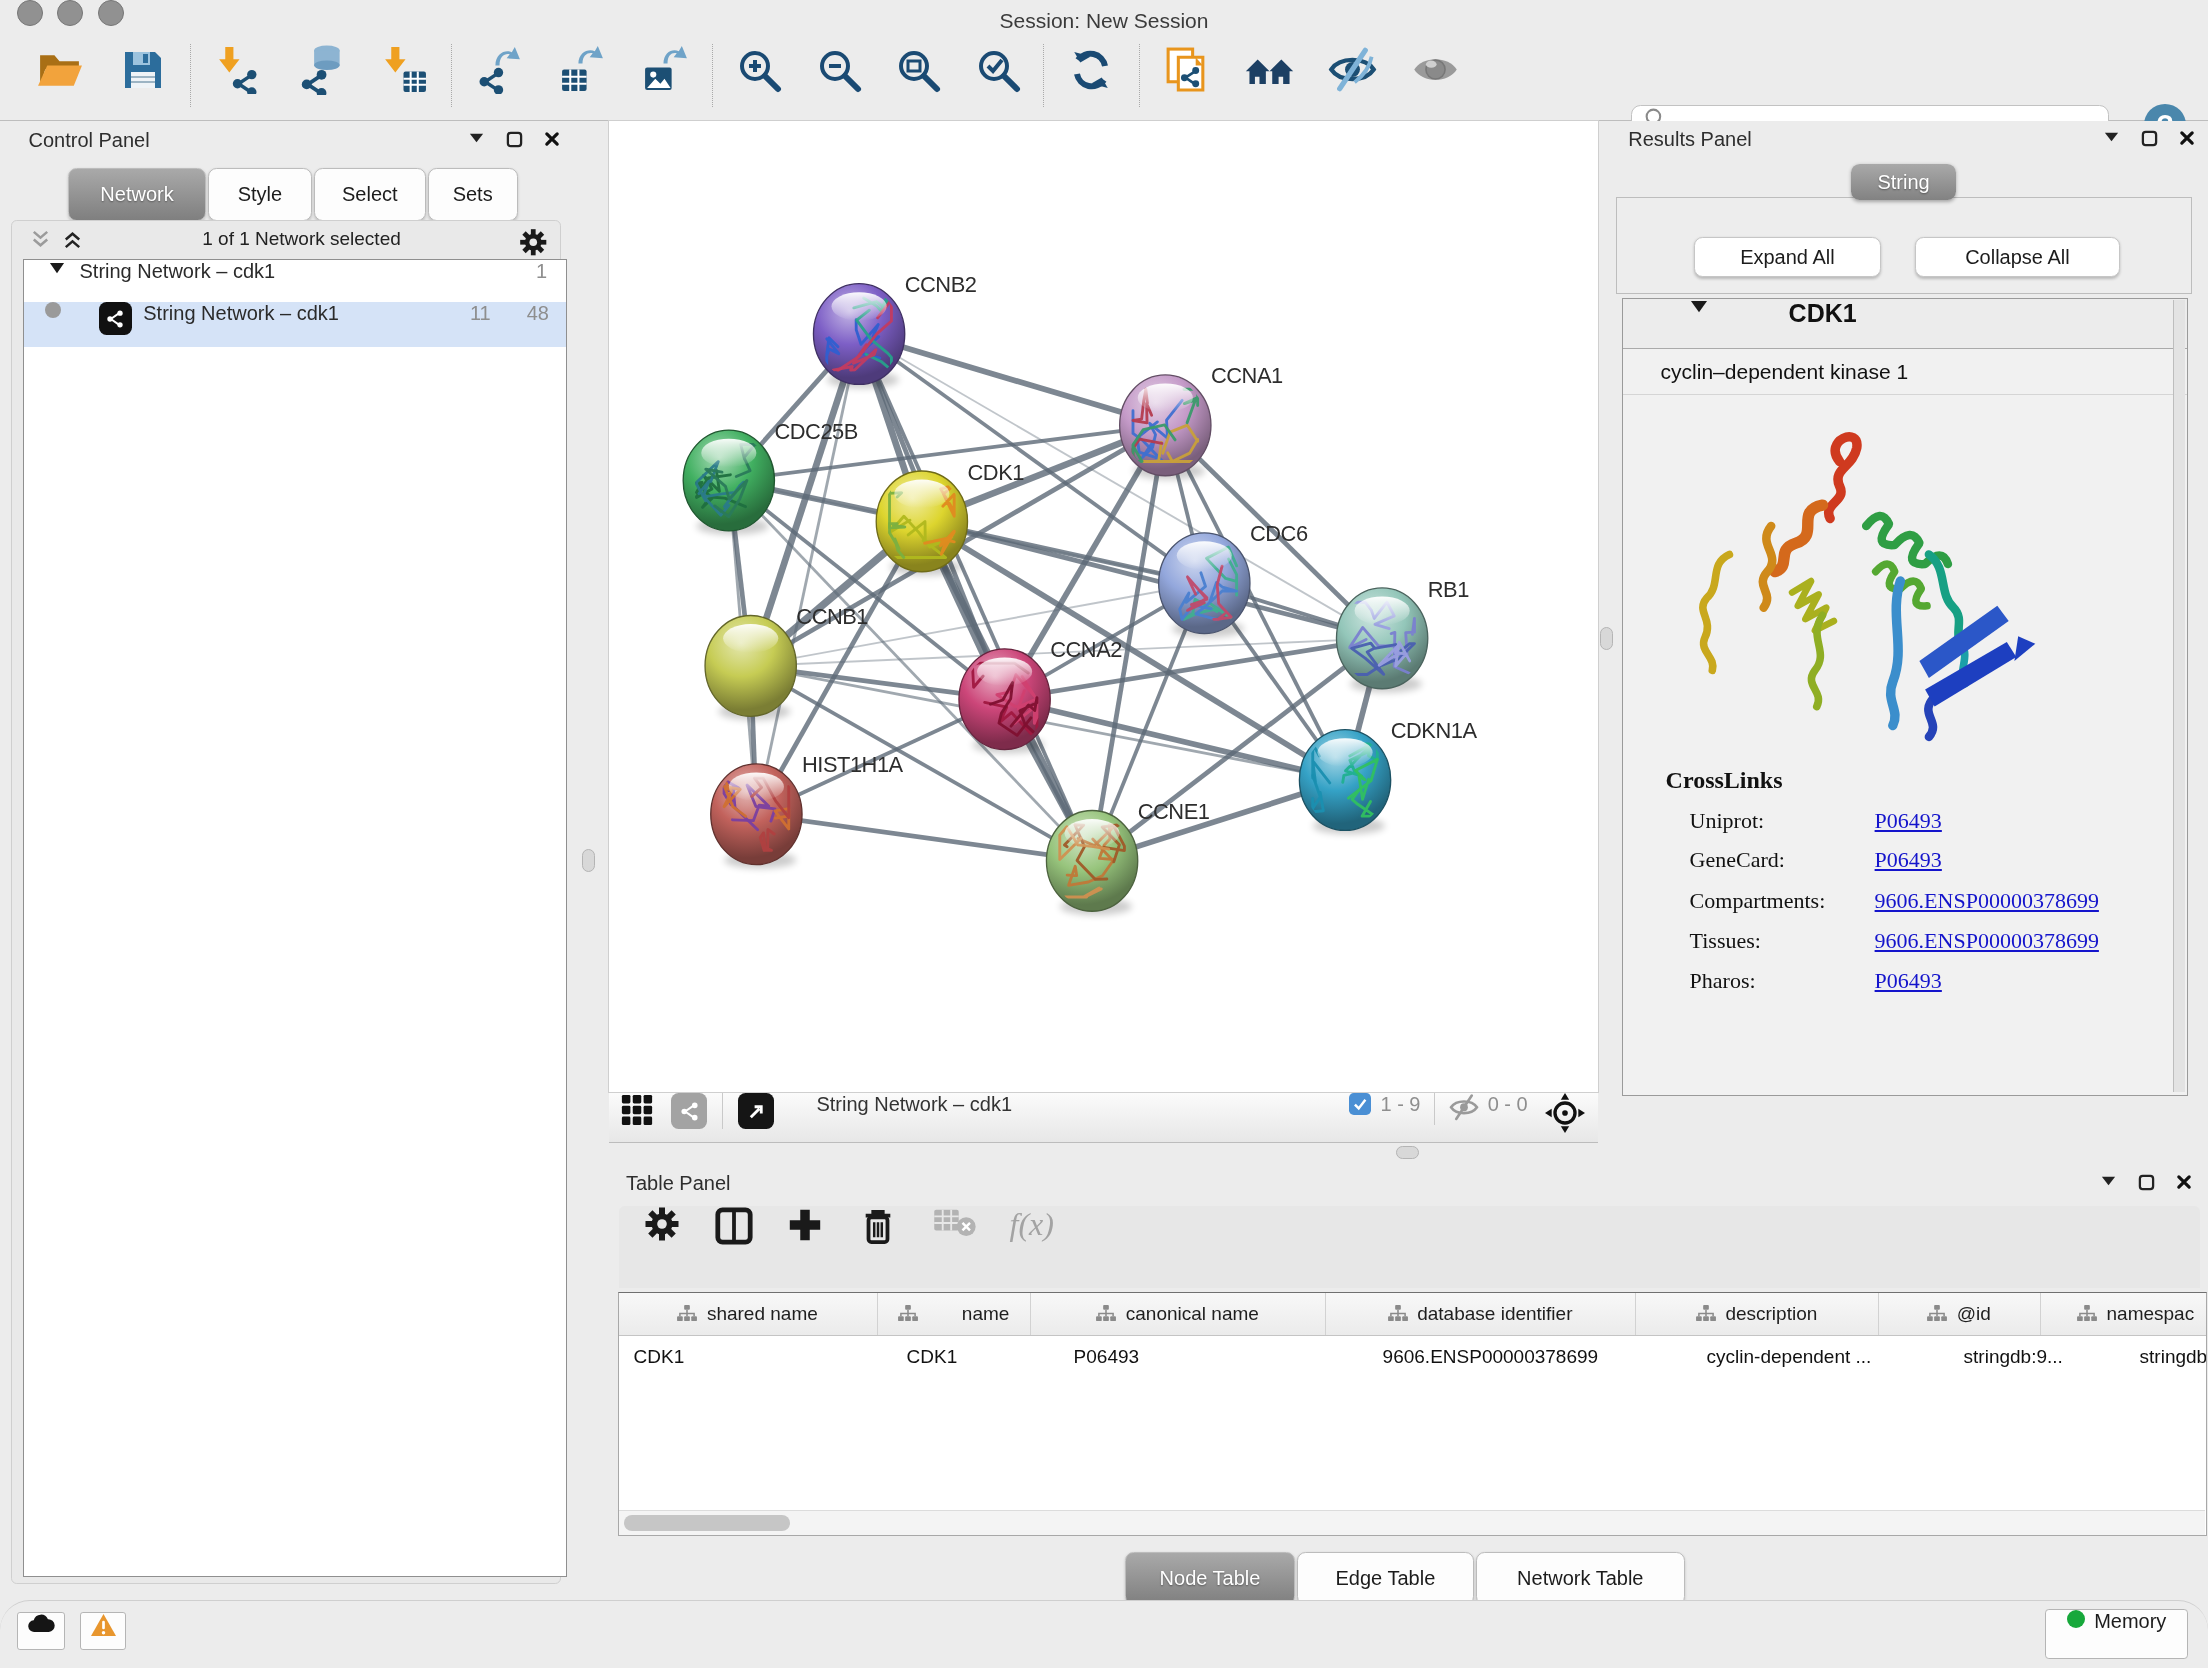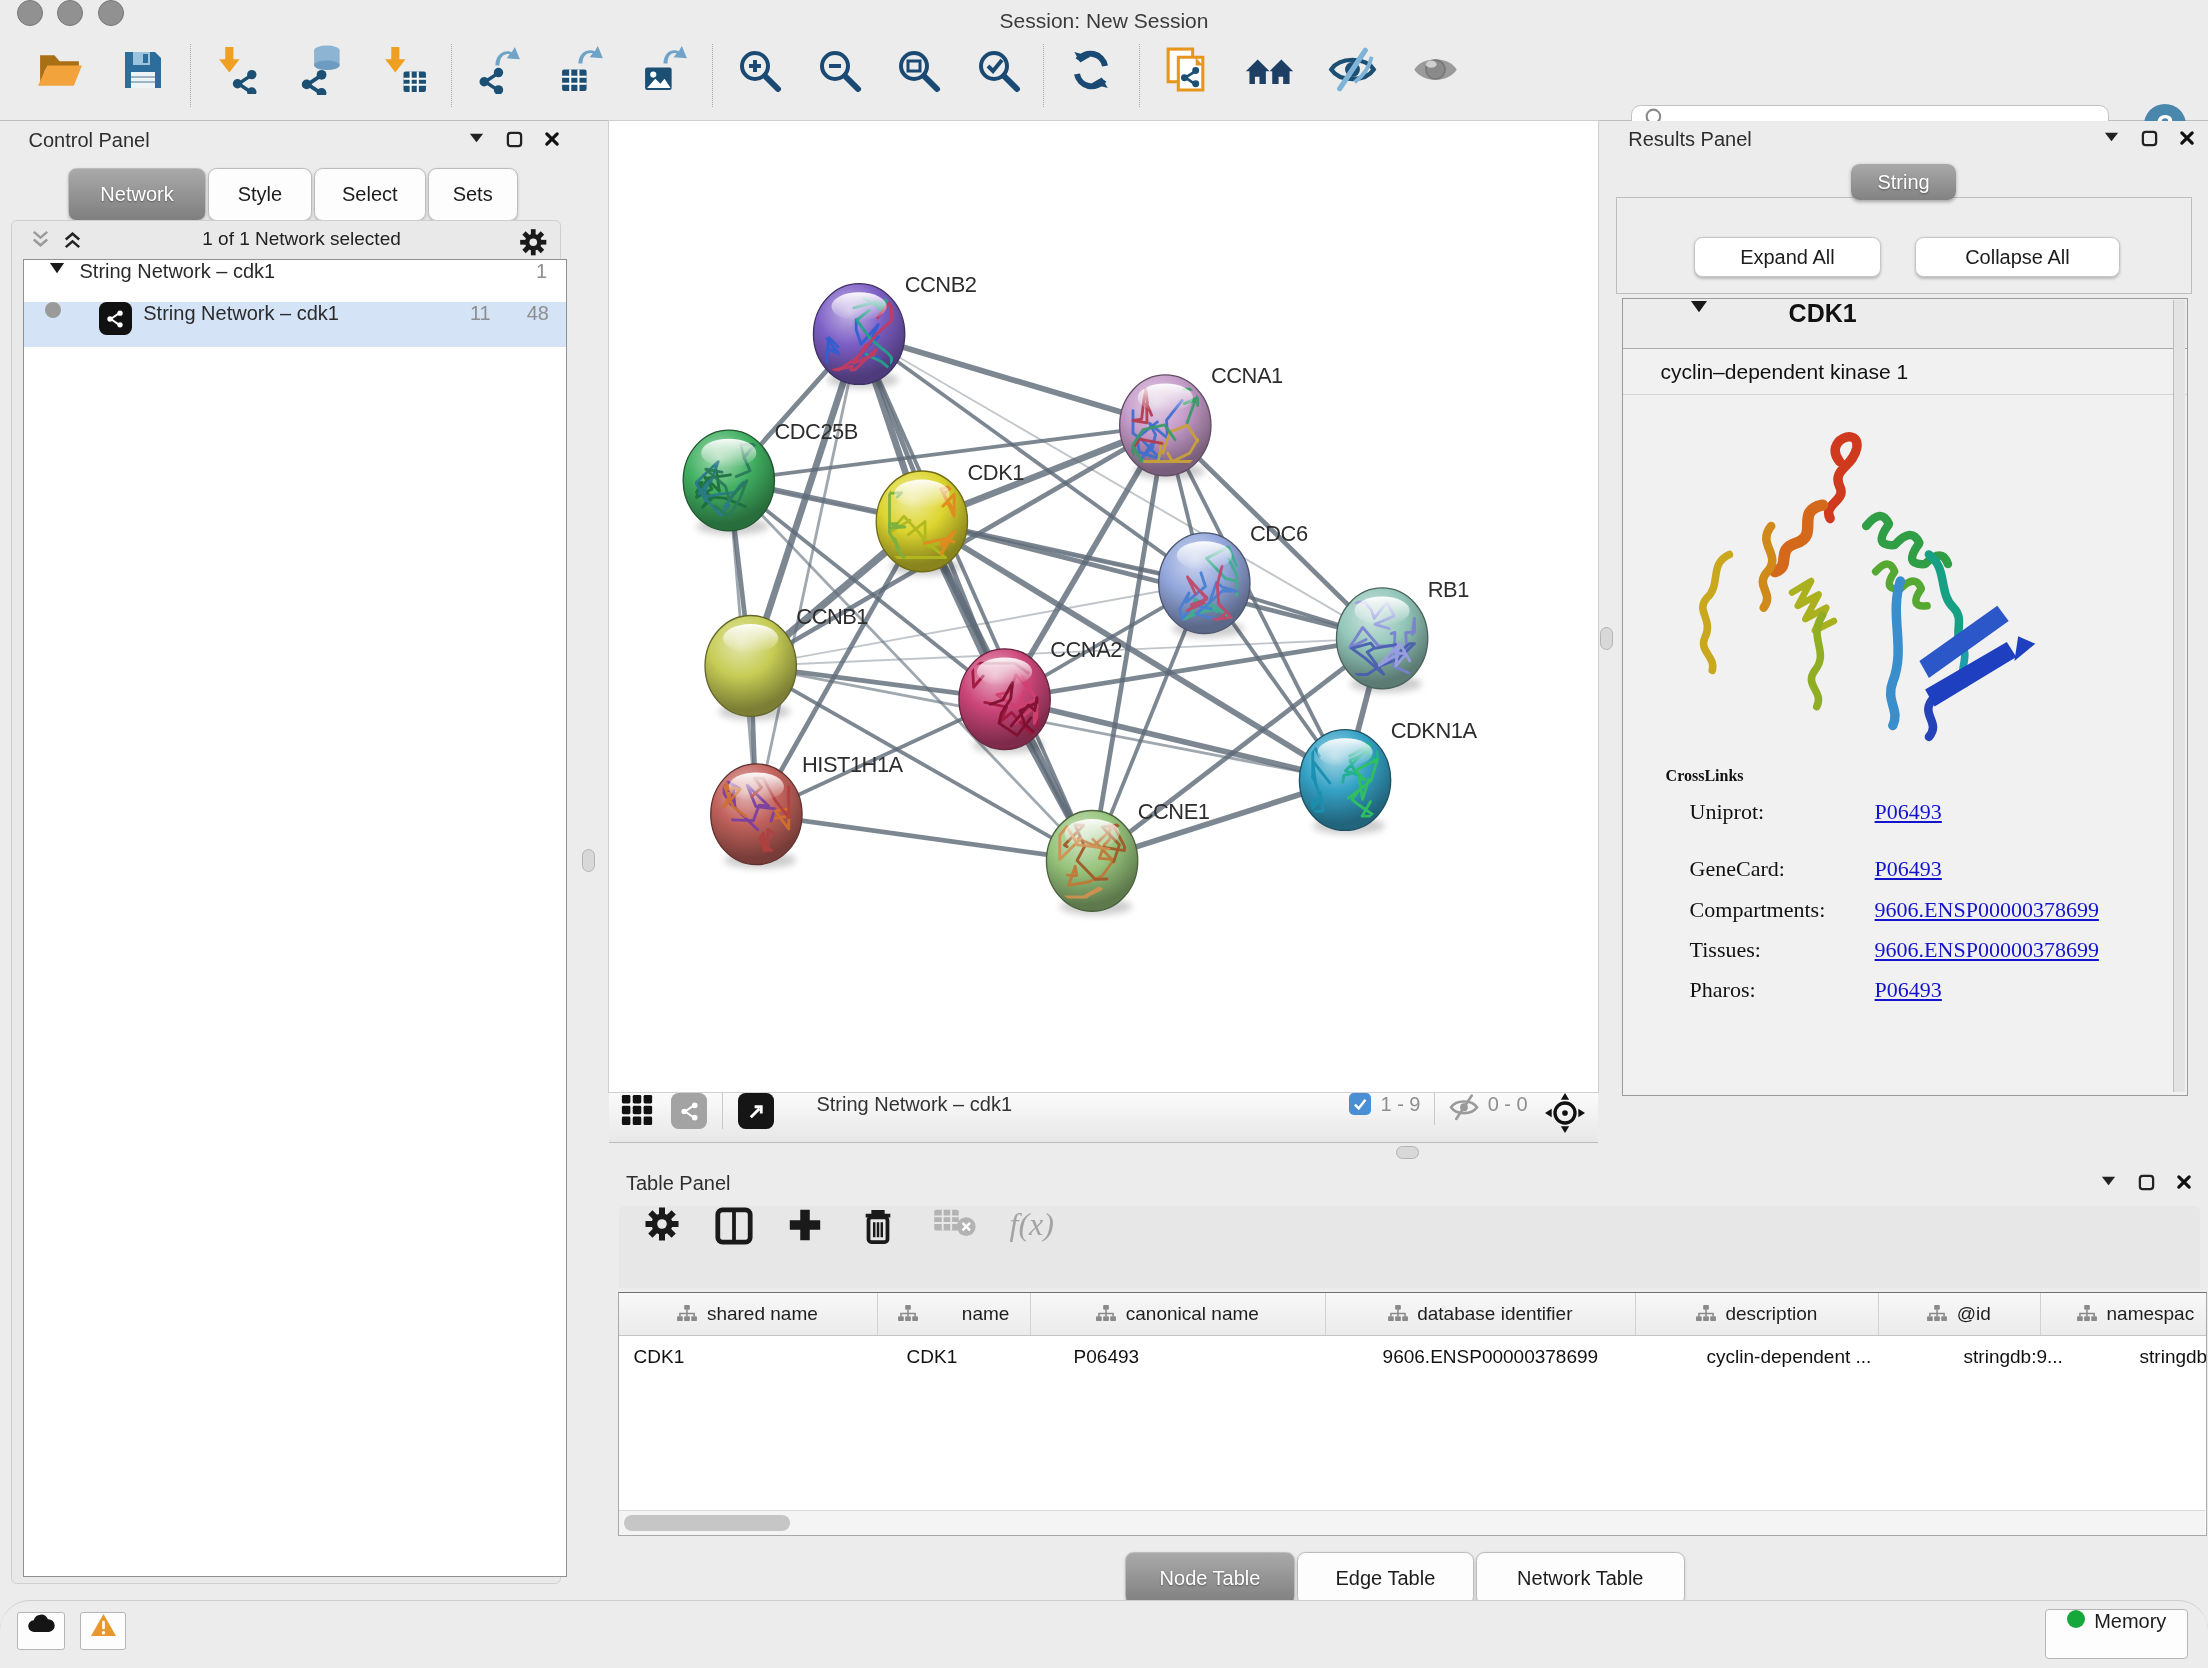--- a/index.html
+++ b/index.html
@@ -704,27 +704,27 @@
             <path d="M232,178 C220,214 238,248 224,284 C216,304 232,314 224,330" stroke="#3b8ecc" stroke-width="10"></path>
             <path d="M268,300 C250,318 276,326 262,342" stroke="#2543b8" stroke-width="9"></path>
             <path d="M296,244 C306,258 292,272 300,286" stroke="#1ba0a8" stroke-width="8"></path>
           </g>
           <polygon points="252,262 334,204 346,220 262,280" fill="#2b57c8"></polygon>
           <polygon points="258,292 344,242 354,258 268,310" fill="#1d3fc0"></polygon>
           <polygon points="356,236 374,244 352,262" fill="#1d3fc0"></polygon>
         </svg>
       </div>
       <div class="serif" style="margin:13.3px 0 0 43px;">
-        <div style="font-size:16px;font-weight:bold;color:#111;">CrossLinks</div>
+        <div style="font-size:24px;font-weight:bold;color:#111;">CrossLinks</div>
         <div id="xlinks">
             <div style="display: flex; margin-top: 14.3px; font-size: 22px;">
               <span style="width: 185px; color: rgb(17, 17, 17); margin-left: 24px;">Uniprot:</span>
               <a class="link">P06493</a>
             </div>
-            <div style="display: flex; margin-top: 31px; font-size: 22px;">
+            <div style="display: flex; margin-top: 13px; font-size: 22px;">
               <span style="width: 185px; color: rgb(17, 17, 17); margin-left: 24px;">GeneCard:</span>
               <a class="link">P06493</a>
             </div>
             <div style="display: flex; margin-top: 14.3px; font-size: 22px;">
               <span style="width: 185px; color: rgb(17, 17, 17); margin-left: 24px;">Compartments:</span>
               <a class="link">9606.ENSP00000378699</a>
             </div>
             <div style="display: flex; margin-top: 14.3px; font-size: 22px;">
               <span style="width: 185px; color: rgb(17, 17, 17); margin-left: 24px;">Tissues:</span>
               <a class="link">9606.ENSP00000378699</a>

